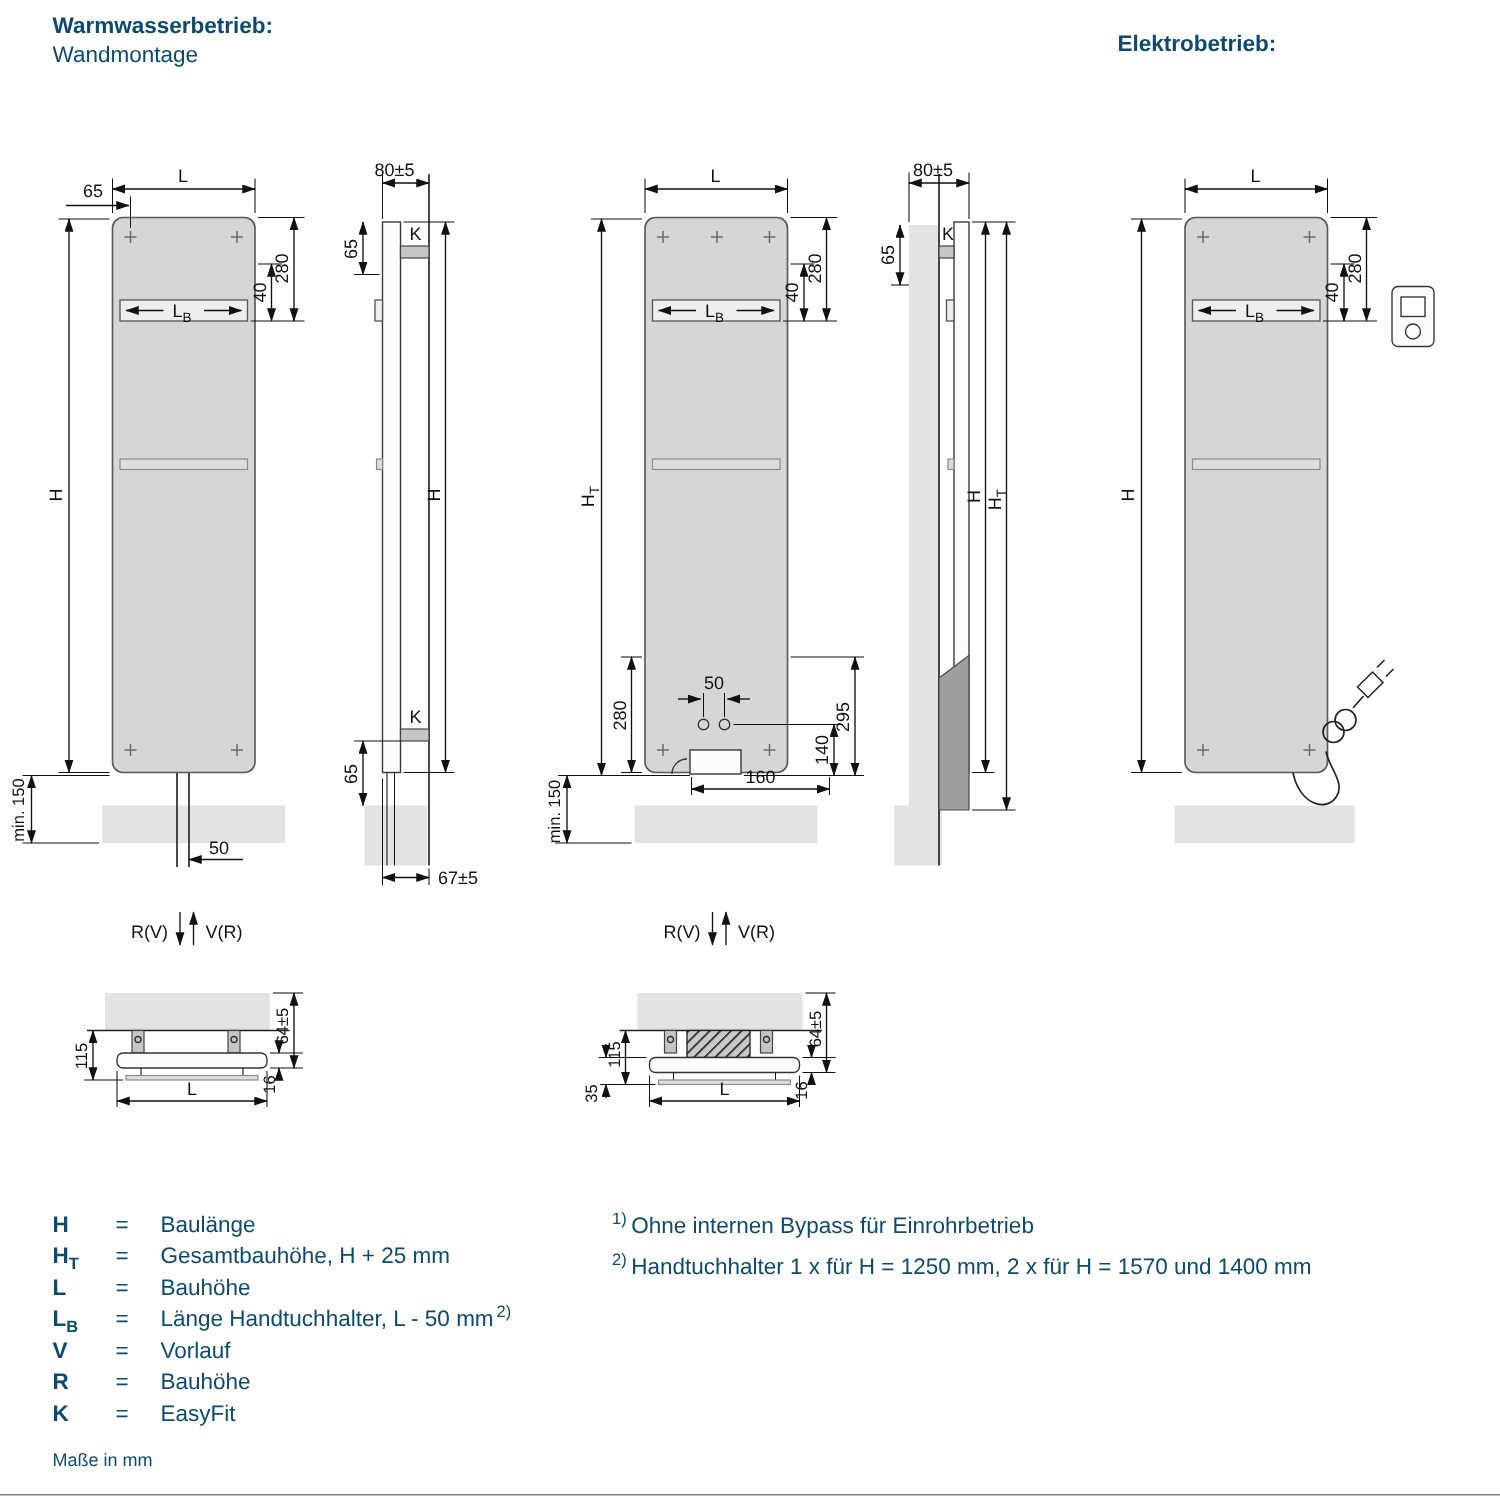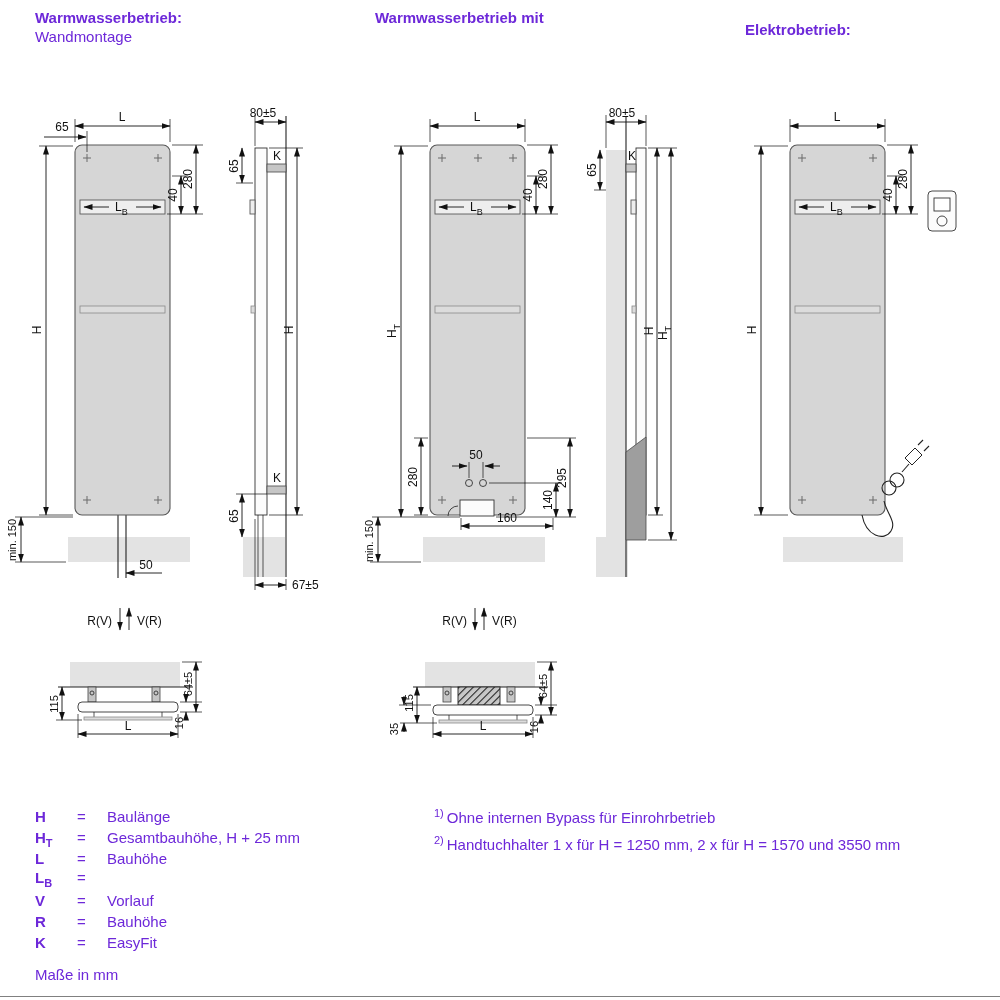--- a/index.html
+++ b/index.html
@@ -1,16 +1,16 @@
 <!DOCTYPE html>
 <html><head>
 <meta charset="utf-8">
 <style>
   html,body{margin:0;padding:0;background:#fff;}
-  .page{position:relative;width:1000px;height:1000px;background:#fff;font-family:"Liberation Sans",sans-serif;color:#6d28d9;overflow:hidden;}
+  .page{position:relative;width:1000px;height:1000px;background:#fff;font-family:"Liberation Sans",sans-serif;color:#0c4a6e;overflow:hidden;}
   .hdr{position:absolute;font-size:15px;line-height:19px;}
   .hdr .b{font-weight:bold;}
   svg.draw{position:absolute;left:0;top:0;}
   svg text{font-family:"Liberation Sans",sans-serif;font-size:12px;fill:#111;}
   svg text.small{font-size:11px;}
   .dim{stroke:#111;stroke-width:0.9;fill:none;}
   .ext{stroke:#111;stroke-width:0.7;fill:none;}
   .ln{stroke:#222;stroke-width:1.1;fill:none;}
   .body{fill:#d6d6d6;stroke:#595959;stroke-width:1.1;}
   .strip{fill:#e3e3e3;}
@@ -20,36 +20,35 @@
   .bracket{fill:#c6c6c6;stroke:#444;stroke-width:0.8;}
   .dark{fill:#9e9e9e;stroke:#4a4a4a;stroke-width:0.8;}
   .plus{stroke:#6a6a6a;stroke-width:1;fill:none;}
   .thin{stroke:#333;stroke-width:0.9;fill:none;}
   .legend{position:absolute;left:35px;top:806px;font-size:15px;}
   .lrow{display:flex;height:21px;align-items:baseline;}
   .lrow .sym{width:42px;font-weight:bold;}
   .lrow .eq{width:30px;}
   .lrow sub{font-size:11px;}
   .lrow sup{font-size:11px;margin-left:2px;}
-  .footnotes{position:absolute;left:408px;top:802px;font-size:15px;line-height:22px;margin-left:26px;}
+  .footnotes{position:absolute;left:408px;top:802px;font-size:15px;line-height:22px;}
   .fn sup{font-size:11px;margin-right:3px;}
-  .footer{position:absolute;left:35px;top:966px;font-size:15px;}
+  .footer{position:absolute;left:35px;top:966px;font-size:12px;}
   .bottomrule{position:absolute;left:0;top:996px;width:1000px;height:1px;background:#808080;}
 </style>
 </head>
 <body>
 
 <div class="page">
 
   <div class="hdr" style="left:35px;top:8px;">
     <div class="b">Warmwasserbetrieb:</div>
     <div>Wandmontage</div>
   </div>
   <div class="hdr" style="left:375px;top:8px;">
-    <div class="b">Warmwasserbetrieb mit</div>
   </div>
   <div class="hdr" style="left:745px;top:20px;">
     <div class="b">Elektrobetrieb:</div>
   </div>
 
   <svg class="draw" width="1000" height="760" viewBox="0 0 1000 760">
     <defs>
       <marker id="arr" markerWidth="10" markerHeight="8" refX="8.5" refY="3" orient="auto-start-reverse" markerUnits="userSpaceOnUse">
         <path d="M0,0L9,3L0,6Z" fill="#111"></path>
       </marker>
@@ -434,38 +433,39 @@
         <span class="desc"><span>Gesamtbauhöhe, H + 25 mm</span><sup></sup></span>
       </div>
     <div class="lrow">
         <span class="sym"><span>L</span><sub></sub></span>
         <span class="eq">=</span>
         <span class="desc"><span>Bauhöhe</span><sup></sup></span>
       </div>
     <div class="lrow">
         <span class="sym"><span>L</span><sub>B</sub></span>
         <span class="eq">=</span>
+        <span class="desc"><span>Länge Handtuchhalter, L - 50 mm</span><sup>2)</sup></span>
       </div>
     <div class="lrow">
         <span class="sym"><span>V</span><sub></sub></span>
         <span class="eq">=</span>
         <span class="desc"><span>Vorlauf</span><sup></sup></span>
       </div>
     <div class="lrow">
         <span class="sym"><span>R</span><sub></sub></span>
         <span class="eq">=</span>
         <span class="desc"><span>Bauhöhe</span><sup></sup></span>
       </div>
     <div class="lrow">
         <span class="sym"><span>K</span><sub></sub></span>
         <span class="eq">=</span>
         <span class="desc"><span>EasyFit</span><sup></sup></span>
       </div>
   </div>
 
   <div class="footnotes">
     <div class="fn"><sup>1)</sup><span>Ohne internen Bypass für Einrohrbetrieb</span></div>
-    <div class="fn"><sup>2)</sup><span>Handtuchhalter 1 x für H = 1250 mm, 2 x für H = 1570 und 3550 mm</span></div>
+    <div class="fn"><sup>2)</sup><span>Handtuchhalter 1 x für H = 1250 mm, 2 x für H = 1570 und 1400 mm</span></div>
   </div>
 
   <div class="footer">Maße in mm</div>
   <div class="bottomrule"></div>
 </div>
 
 </body></html>

